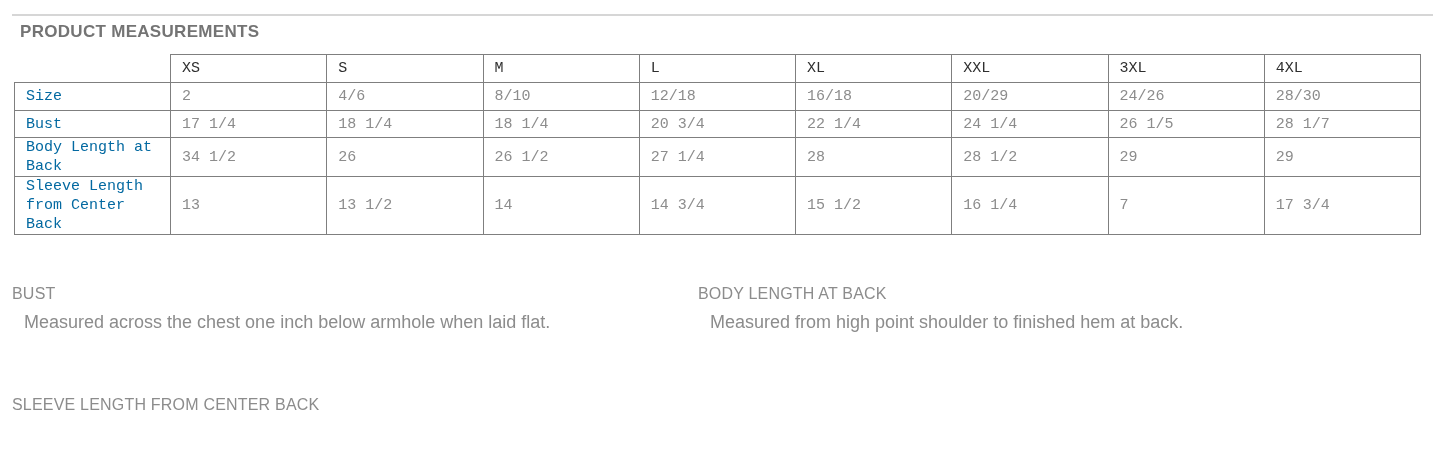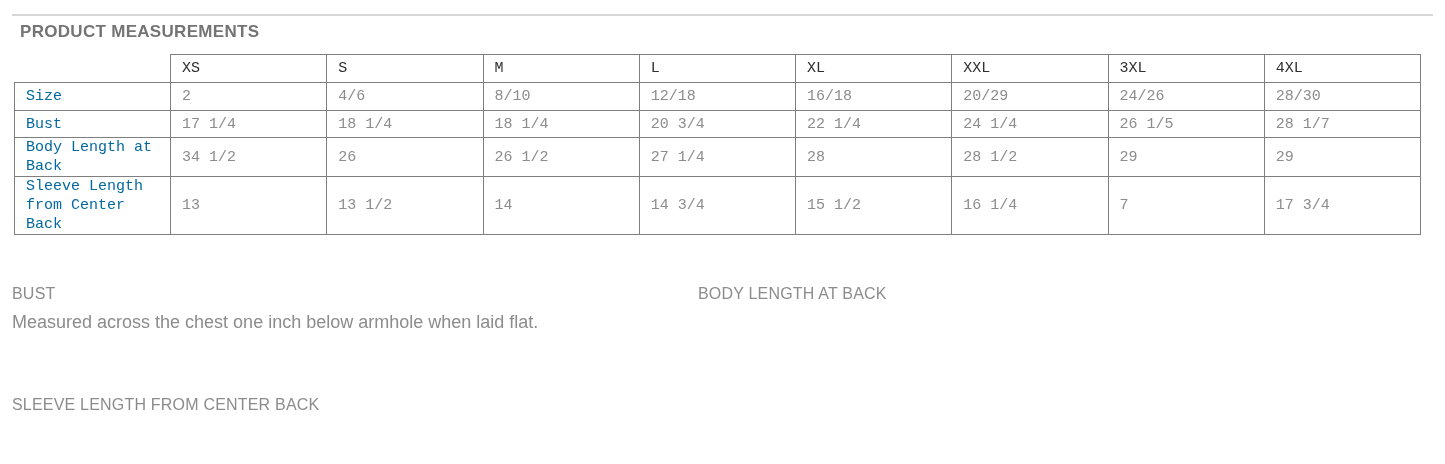--- a/index.html
+++ b/index.html
@@ -76,21 +76,21 @@
   .def-block { }
   .def-heading {
     margin: 0;
     font-size: 16px;
     line-height: 19px;
     font-weight: normal;
     letter-spacing: 0.2px;
     color: #8c8c8c;
   }
   .def-desc {
-    margin: 9px 0 0 0;
+    margin: 9px 0 0 12px;
     font-size: 18px;
     line-height: 21px;
     color: #8c8c8c;
   }
 </style>
 </head>
 <body>
 
 <div class="page">
 
@@ -173,20 +173,21 @@
     </table>
   </div>
 
   <div class="defs">
     <div class="def-block">
       <h3 class="def-heading">BUST</h3>
       <p class="def-desc">Measured across the chest one inch below armhole when laid flat.</p>
     </div>
     <div class="def-block">
       <h3 class="def-heading">BODY LENGTH AT BACK</h3>
+      <p class="def-desc">Measured from high point shoulder to finished hem at back.</p>
     </div>
     <div class="def-block">
       <h3 class="def-heading">SLEEVE LENGTH FROM CENTER BACK</h3>
     </div>
     <div class="def-block"></div>
   </div>
 
 </div>
 
 </body></html>

